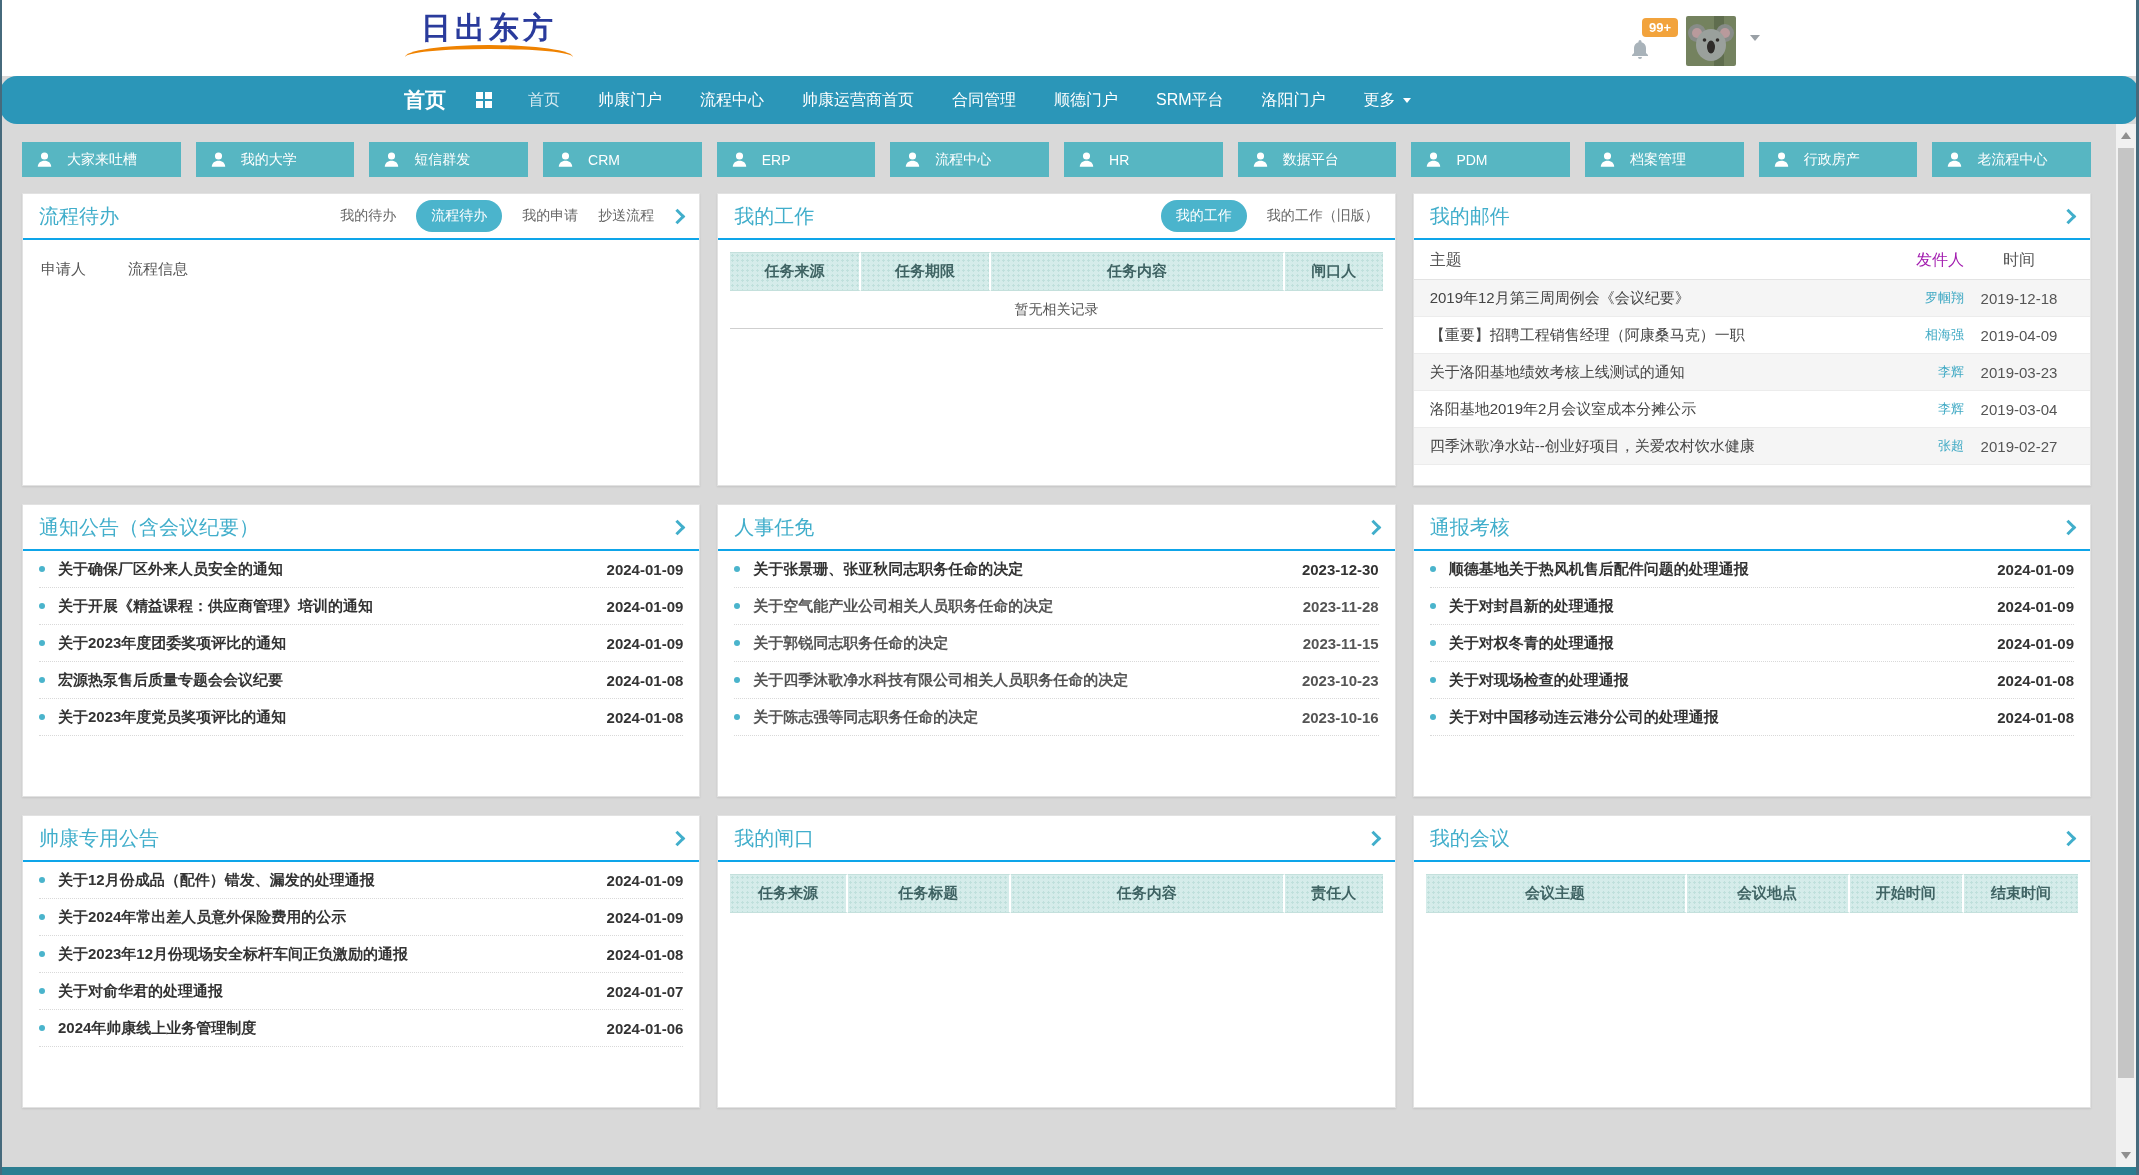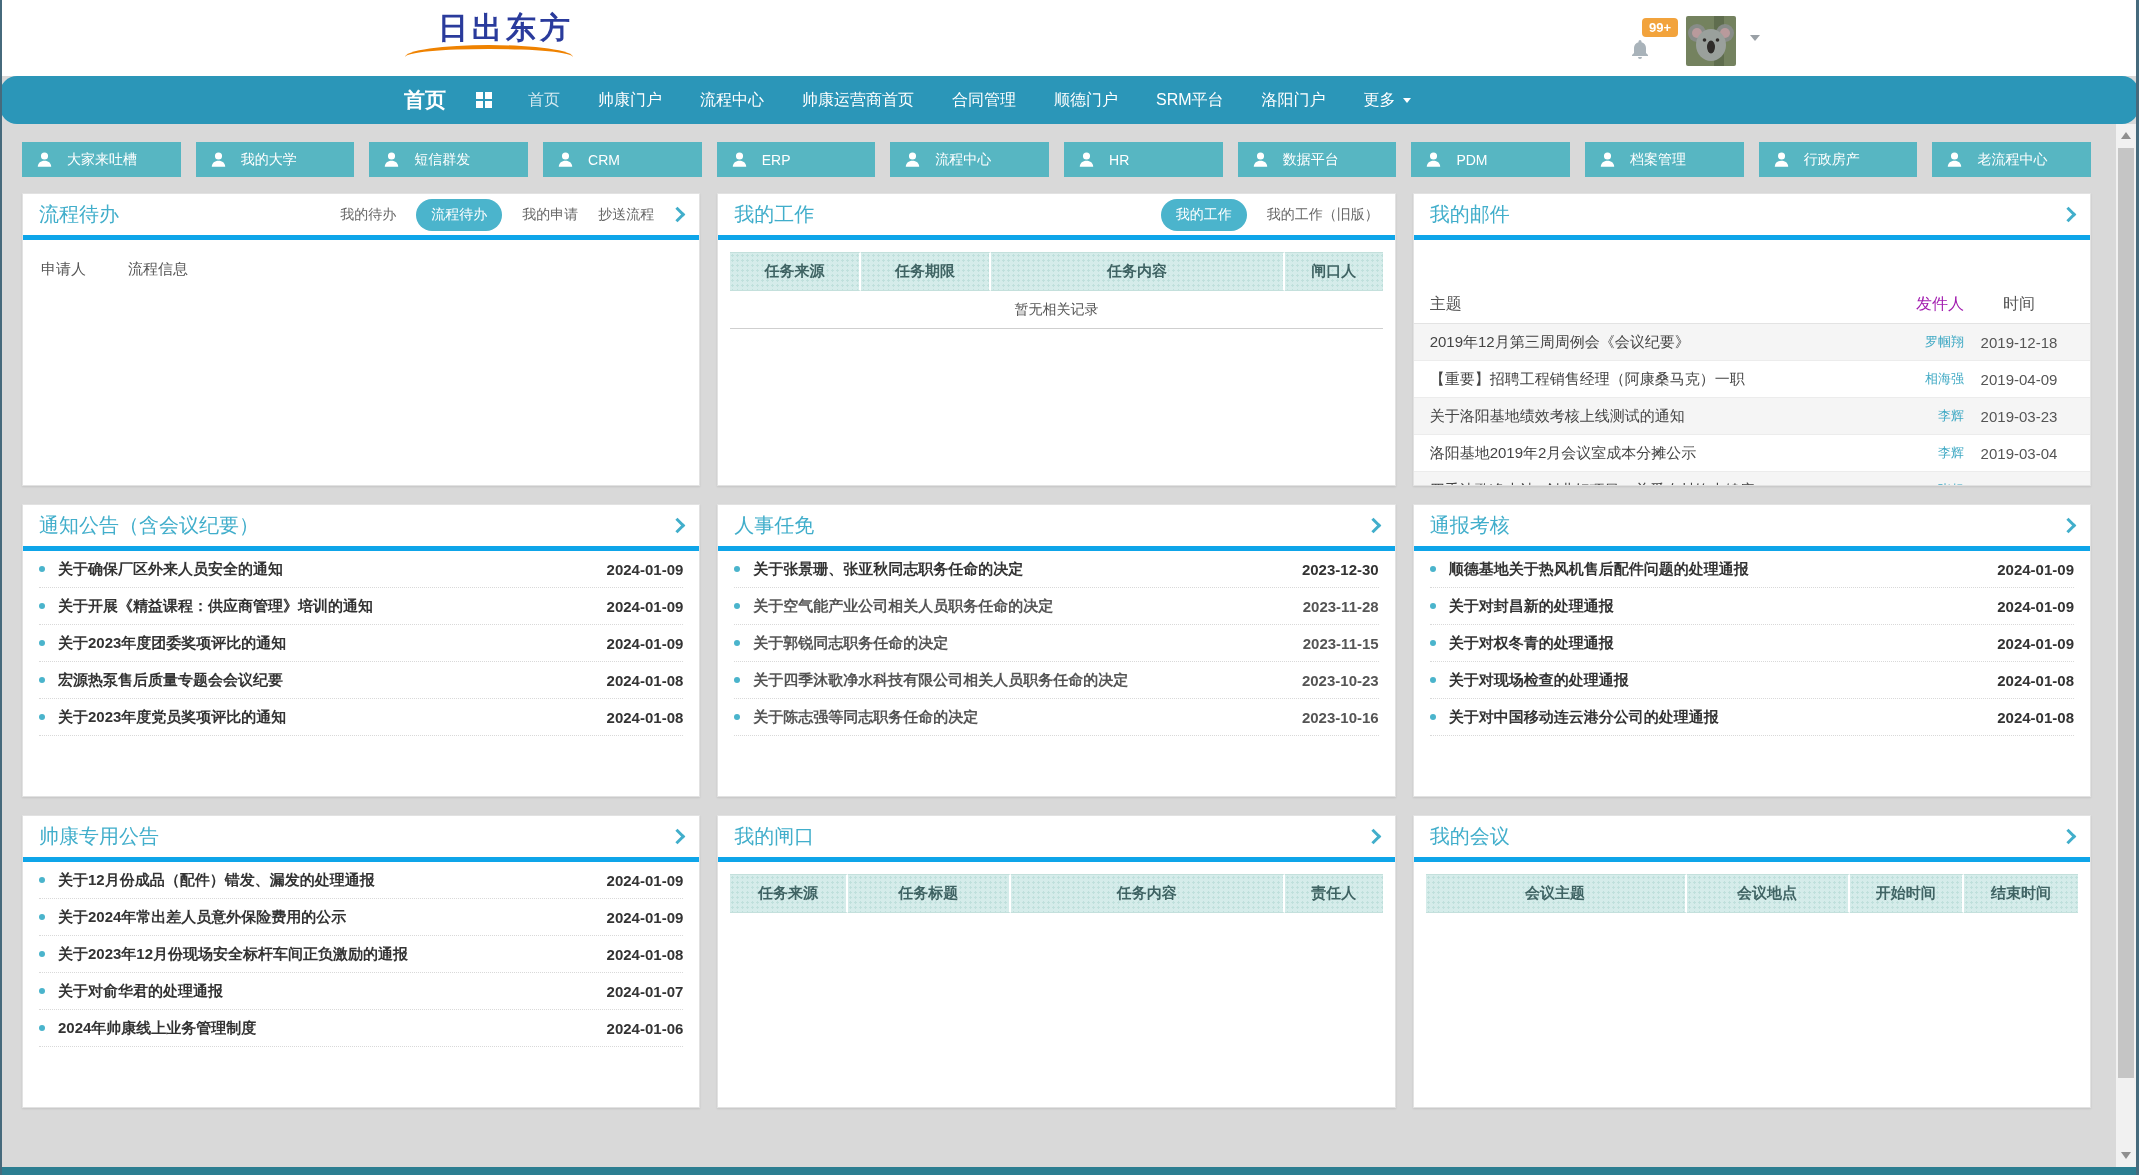--- a/index.html
+++ b/index.html
@@ -2,21 +2,21 @@
 <html><head>
 <meta charset="utf-8">
 <style>
   * { margin:0; padding:0; box-sizing:border-box; }
   body {
     width:2139px; height:1175px; position:relative; overflow:hidden;
     background:#d9d9d9; font-family:"Liberation Sans","DejaVu Sans",sans-serif;
   }
   
   .topbar { height:76px; background:#fff; position:relative; }
-  .logo { position:absolute; left:404px; top:8px; width:170px; text-align:right; cursor:pointer;font-family:Liberation Mono, monospace; }
+  .logo { position:absolute; left:404px; top:8px; width:170px; text-align:center; cursor:pointer;font-family:Liberation Mono, monospace; }
   .logo-text { font-size:30px; font-weight:bold; color:#2a3b9c; letter-spacing:4px; }
   .logo-arc { width:168px; height:24px; margin:-4px auto 0; border-top:4px solid #ef8200;
               border-radius:100% 100% 0 0; }
   .header-right { position:absolute; left:1628px; top:8px; height:58px; display:flex; align-items:flex-end; }
   .bell-wrap { position:relative; width:30px; height:50px; }
   .bell-wrap svg { position:absolute; bottom:4px; left:0; }
   .badge { position:absolute; left:14px; top:2px; background:#f2a33c; color:#fff; font-size:13px;
            font-weight:bold; padding:2px 7px; border-radius:4px; white-space:nowrap; }
   .avatar { width:50px; height:50px; margin-left:28px; overflow:hidden; border-radius:2px; cursor:pointer; }
   .caret-down { width:0; height:0; border:5px solid transparent; border-top:6px solid #9aa0a6;
@@ -31,40 +31,40 @@
   .nav-item.current { opacity:.8; }
   .nav-more { display:flex; align-items:center; gap:7px; }
   .caret-sm { width:0; height:0; border:4px solid transparent; border-top:5px solid #fff; margin-top:4px; }
   
   .quick-row { display:flex; gap:15px; padding:18px 48px 0 22px; }
   .quick-btn { flex:1; height:35px; background:#57b6c2; color:#fff; font-size:14px;
                display:flex; align-items:center; gap:13px; padding-left:13px; cursor:pointer; }
   
   .grid3 { display:grid; grid-template-columns:1fr 1fr 1fr; gap:18px 17px; margin:16px 48px 0 22px; }
   .panel { background:#fff; height:293px; border:1px solid #e2e2e2; box-shadow:0 1px 2px rgba(0,0,0,.10); overflow:hidden; }
-  .panel-header { display:flex; align-items:center; height:46px; padding:16px 16px; border-bottom:5px solid #0ea5e9; }
+  .panel-header { display:flex; align-items:center; height:46px; padding:16px 16px; border-bottom:2px solid #0ea5e9; }
   .panel-title { color:#41aecb; font-size:20px; white-space:nowrap; }
   .spacer { flex:1; }
   .tab { color:#666; font-size:14px; margin-left:20px; cursor:pointer; white-space:nowrap; }
   .tab.active { background:#4bb4cc; color:#fff; border-radius:16px; padding:7px 15px; }
   .chev { width:11px; height:11px; border-top:3px solid #41aecb; border-right:3px solid #41aecb;
           transform:rotate(45deg); margin-left:18px; cursor:pointer; flex:none; }
   
   .table { margin:12px 12px 0; }
   .trow { display:flex; }
   .th { background-color:#d5ecea;
         background-image:radial-gradient(#bfe0dc 1px, rgba(0,0,0,0) 1.2px);
         background-size:5px 5px;
         color:#3f6363; font-weight:bold; font-size:15px; text-align:center; padding:9px 4px;
         border-right:2px solid #fff; border-top:1px solid #c4e0dc; border-bottom:1px solid #c4e0dc; }
   .th:last-child { border-right:none; }
   .empty-row { text-align:center; color:#555; font-size:14px; padding:10px 0 9px; border-bottom:1px solid #cfcfcf; }
   .todo-cols { display:flex; gap:42px; padding:20px 18px; color:#555; font-size:15px; }
   
-  .mail-head { display:flex; padding:10px 16px 8px; color:#555; font-size:16px; border-bottom:1px solid #e3e3e3;margin-top:44px; }
+  .mail-head { display:flex; padding:10px 16px 8px; color:#555; font-size:16px; border-bottom:1px solid #e3e3e3; }
   .mail-row { display:flex; align-items:center; padding:0 16px; height:37px; font-size:15px; color:#444;
               border-bottom:1px solid #ececec; cursor:pointer; }
   .mail-row:nth-child(odd) { background:#f5f5f5; }
   .m-subject { flex:1; white-space:nowrap; overflow:hidden; }
   .m-sender { width:112px; text-align:right; color:#3fa9c4; font-size:13px; white-space:nowrap; }
   .m-date { width:110px; text-align:center; color:#555; white-space:nowrap; }
   
   .list { padding:0 16px; }
   .list-item { display:flex; align-items:center; height:37px; border-bottom:1px dotted #d9d9d9; cursor:pointer; }
   .bullet { width:6px; height:6px; border-radius:50%; background:#4ab4cc; margin-right:13px; flex:none; }

